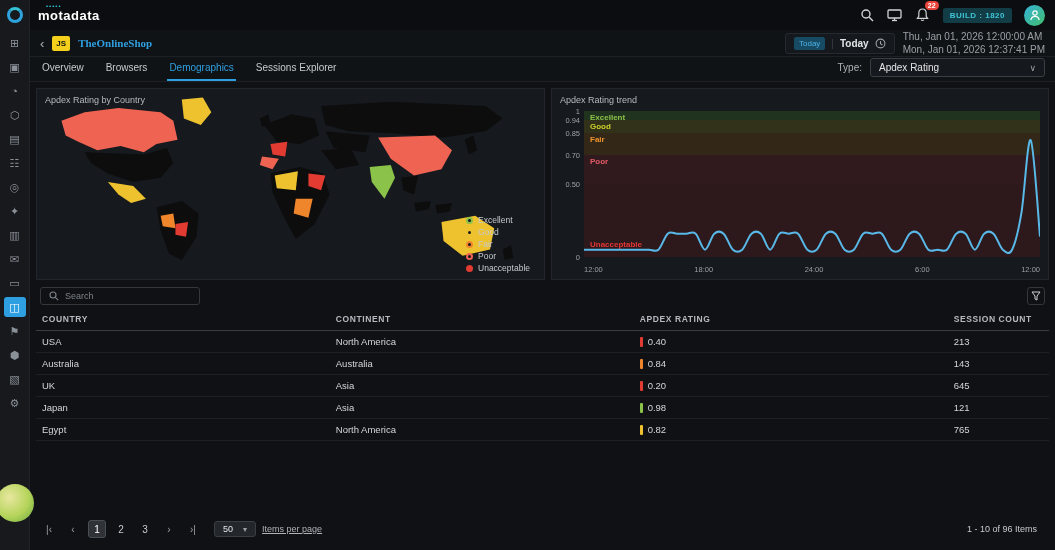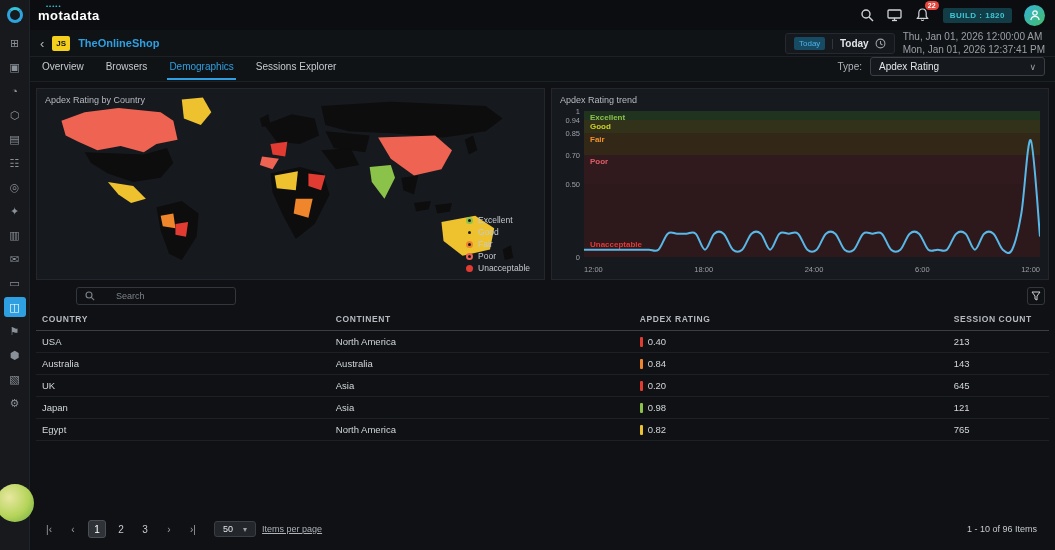--- a/index.html
+++ b/index.html
@@ -34,31 +34,31 @@
   .build-chip { background:#123c46; color:#3fc6d8; font-size:8px; font-weight:bold; letter-spacing:.5px;
     padding:3px 7px; border-radius:2px; }
   .avatar { width:21px; height:21px; border-radius:50%;
     background:linear-gradient(135deg,#34b3d9,#43bd6b); display:flex; align-items:center; justify-content:center; }
 
   .appbar { height:27px; background:#101316; border-bottom:1px solid #1d2025; display:flex;
     align-items:center; padding:0 10px; gap:8px; flex:0 0 27px; }
   .back { color:#aeb3b9; font-size:13px; cursor:pointer; line-height:1; }
   .js-badge { background:#f4d01c; color:#111; font-size:8px; font-weight:bold; padding:3px 4px;
     border-radius:2px; }
-  .app-name { color:#2e9fe0; font-size:11px; font-weight:bold; }
+  .app-name { color:#2e9fe0; font-size:11px; font-weight:bold;font-family:Liberation Serif, serif; }
   .range { margin-left:auto; display:flex; align-items:center; gap:8px; }
   .range-box { display:flex; align-items:center; gap:6px; background:#15181c; border:1px solid #262a30;
     border-radius:3px; padding:3px 8px; cursor:pointer; }
   .range-chip { background:#174a63; color:#4fb3e8; font-size:8px; padding:2px 5px; border-radius:2px; }
   .range-sep { color:#3a3f45; font-size:10px; }
   .range-label { color:#e2e5e8; font-size:10px; font-weight:bold; }
   .dates { font-size:10px; color:#9aa0a6; line-height:1.35; }
 
   .tabbar { height:25px; background:#101316; border-bottom:1px solid #1d2025; display:flex;
-    align-items:flex-start; padding:0 10px; gap:18px; flex:0 0 25px; }
+    align-items:center; padding:0 10px; gap:18px; flex:0 0 25px; }
   .tab { font-size:10px; color:#c6cace; padding:4px 2px 6px 2px; cursor:pointer; border-bottom:2px solid transparent; }
   .tab.active { color:#2e9fe0; border-bottom-color:#2e9fe0; }
   .type-wrap { margin-left:auto; display:flex; align-items:center; gap:8px; margin-bottom:3px; }
   .type-label { font-size:10px; color:#aeb3b9; }
   .type-select { width:175px; background:#15181c; border:1px solid #3a3f45; border-radius:3px;
     display:flex; align-items:center; justify-content:space-between; padding:3px 8px; font-size:10px;
     color:#e2e5e8; cursor:pointer; }
   .type-caret { color:#9aa0a6; font-size:9px; }
 
   
@@ -78,22 +78,22 @@
   .ytick { position:absolute; right:4px; transform:translateY(-50%); }
   .plot { flex:1; position:relative; }
   .band { position:absolute; left:0; right:0; }
   .band-label { position:absolute; left:6px; top:2px; font-size:8px; font-weight:bold; }
   .band-label.bottom { top:auto; bottom:8px; }
   .plot svg { position:absolute; inset:0; width:100%; height:100%; }
   .xaxis { position:absolute; left:32px; right:8px; bottom:5px; display:flex; justify-content:space-between;
     font-size:7.5px; color:#9aa0a6; }
 
   .table-tools { flex:0 0 30px; display:flex; align-items:center; padding:5px 4px 4px 4px; }
-  .search-box { width:160px; display:flex; align-items:center; gap:21px; border:1px solid #33373d;
-    border-radius:3px; padding:3px 8px; background:transparent;margin-left:36px; }
+  .search-box { width:160px; display:flex; align-items:center; gap:6px; border:1px solid #33373d;
+    border-radius:3px; padding:3px 8px; background:transparent; }
   .search-box input { background:transparent; border:none; outline:none; color:#cfd3d8; font-size:9px; width:110px;
     font-family:inherit; }
   .search-box input::placeholder { color:#7d838a; }
   .filter-btn { margin-left:auto; width:18px; height:18px; display:flex; align-items:center; justify-content:center;
     border:1px solid #33373d; border-radius:3px; cursor:pointer; }
 
   .data-table { width:100%; border-collapse:collapse; table-layout:fixed; }
   .data-table th { text-align:left; font-size:8.5px; letter-spacing:.6px; color:#b6bac0;
     padding:4px 6px 6px 6px; border-bottom:1px solid #3a3e44; }
   .data-table td { font-size:9.5px; color:#d2d6da; padding:0 6px; height:22px; border-bottom:1px solid #1d2025; }

